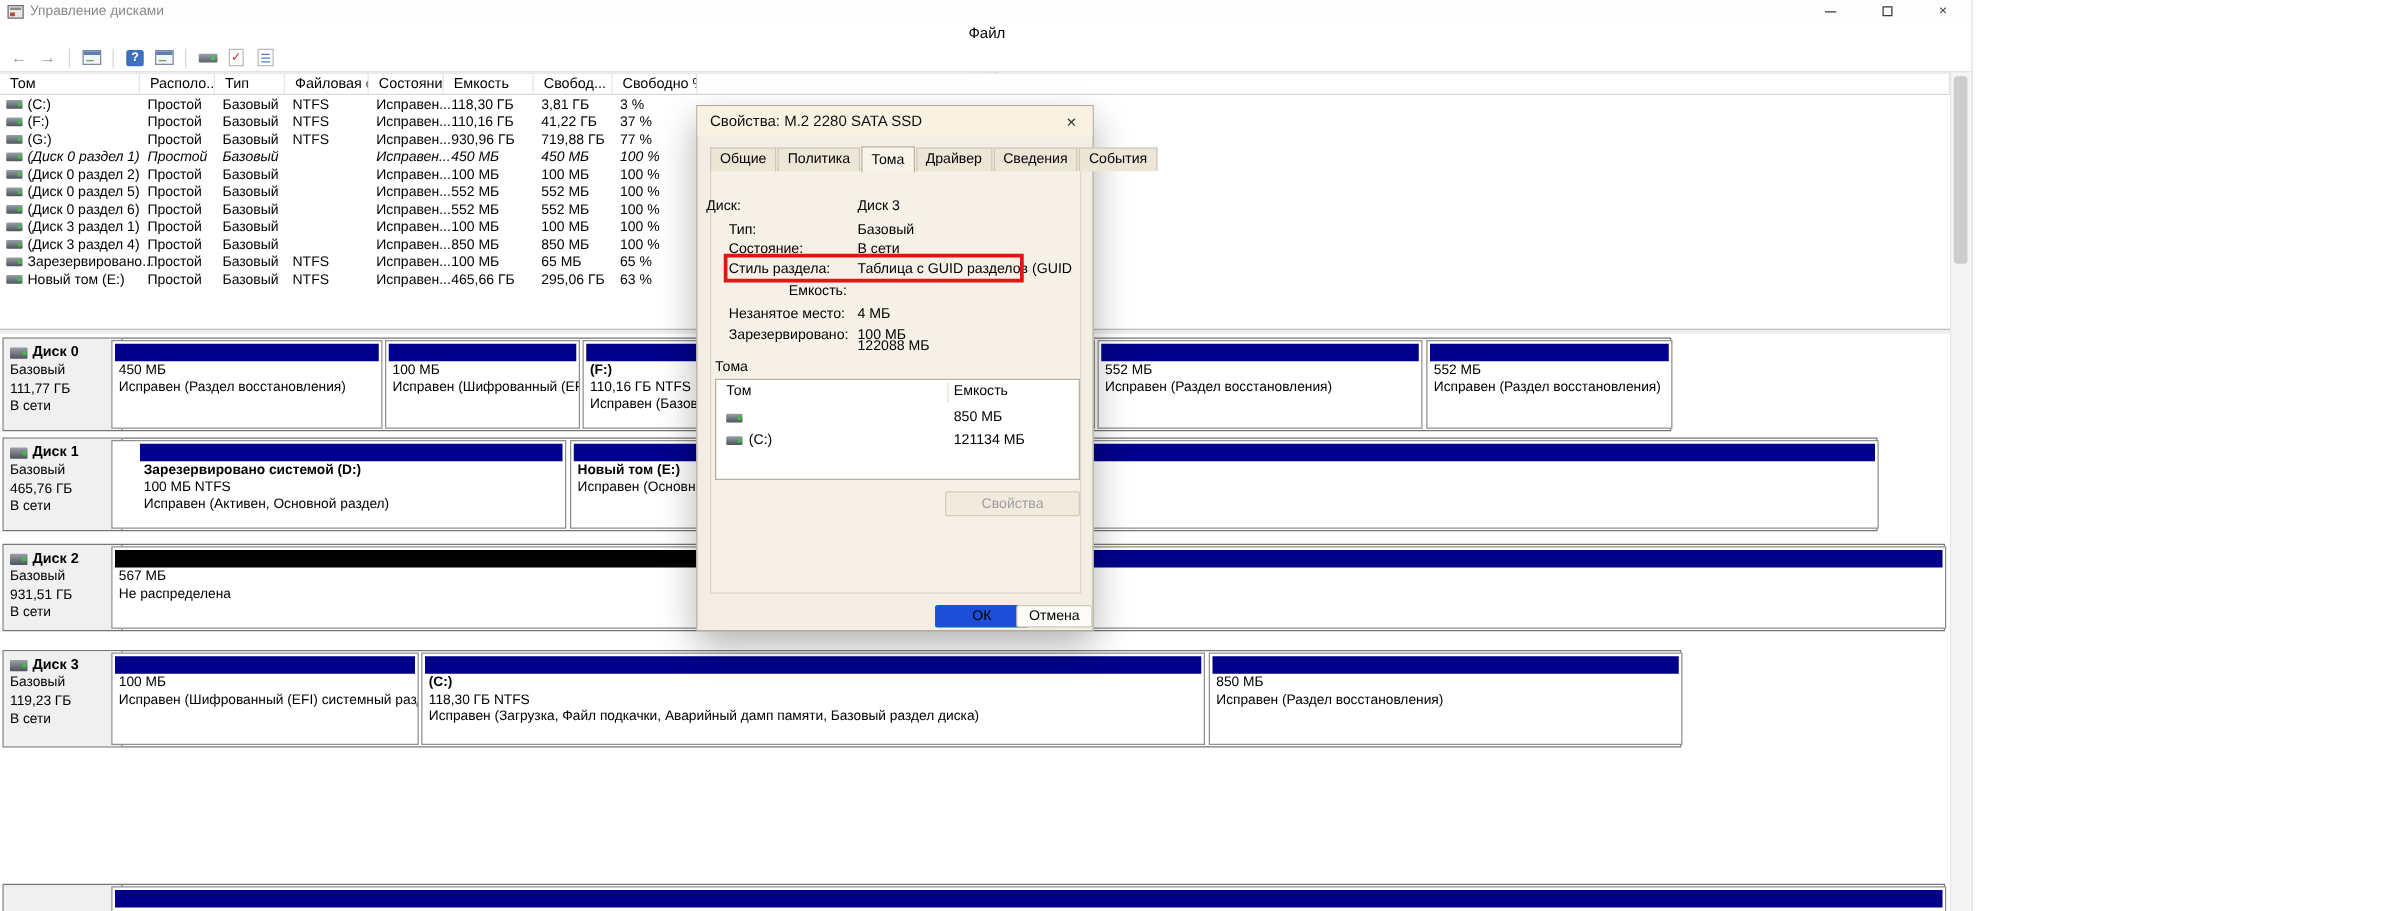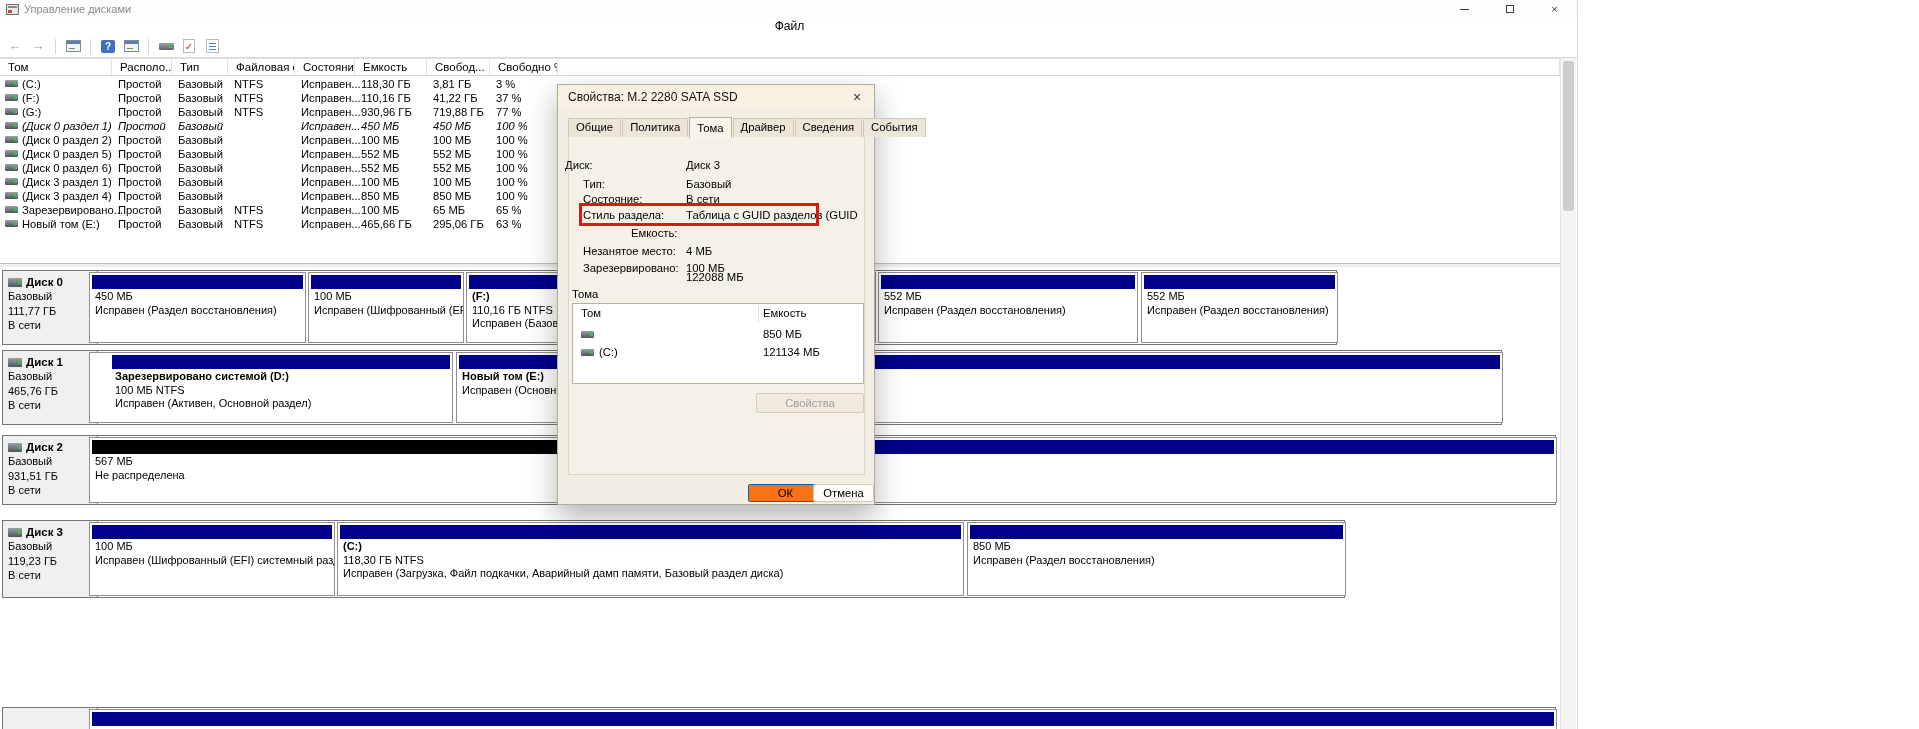--- a/index.html
+++ b/index.html
@@ -84,21 +84,21 @@
   .vl-h{position:absolute;top:3px;font-size:11.3px;}
   .vl-h1{left:8px;} .vl-h2{left:190px;}
   .vl-div{position:absolute;left:185px;top:2px;width:1px;height:16px;background:#e3ded2;}
   .vl-row{position:absolute;left:0;right:0;height:17px;}
   .vl-ico{position:absolute;left:8px;top:5px;width:13px;height:7px;background:linear-gradient(#9aa0a8,#4e545c);border-radius:1px;}
   .vl-ico:after{content:"";position:absolute;right:1px;top:2px;width:3px;height:3px;background:#3fbf3f;}
   .vl-name{position:absolute;left:26px;top:2px;font-size:11.3px;}
   .vl-cap{position:absolute;left:190px;top:2px;font-size:11.3px;}
   .btn{position:absolute;font-family:inherit;font-size:11.3px;text-align:center;border-radius:2px;z-index:2;padding:0;}
   .btn-props{left:198px;top:308px;width:108px;height:20px;background:#f0ebdd;border:1px solid #d2cbba;color:#9e9e9e;}
-  .btn-ok{left:190px;top:399px;width:75px;height:18px;background:#f97316;border:1px solid #0067c0;color:#000;}
+  .btn-ok{left:190px;top:399px;width:75px;height:18px;background:#1d4ed8;border:1px solid #0067c0;color:#000;}
   .btn-cancel{left:255px;top:399px;width:61px;height:18px;background:#fdfcf9;border:1px solid #cfc8b6;color:#000;}
 </style>
 </head>
 <body>
 
 <div class="window">
   <div class="titlebar">
     <div class="app-icon"></div>
     <span class="titletext">Управление дисками</span>
     <div class="win-btns">

